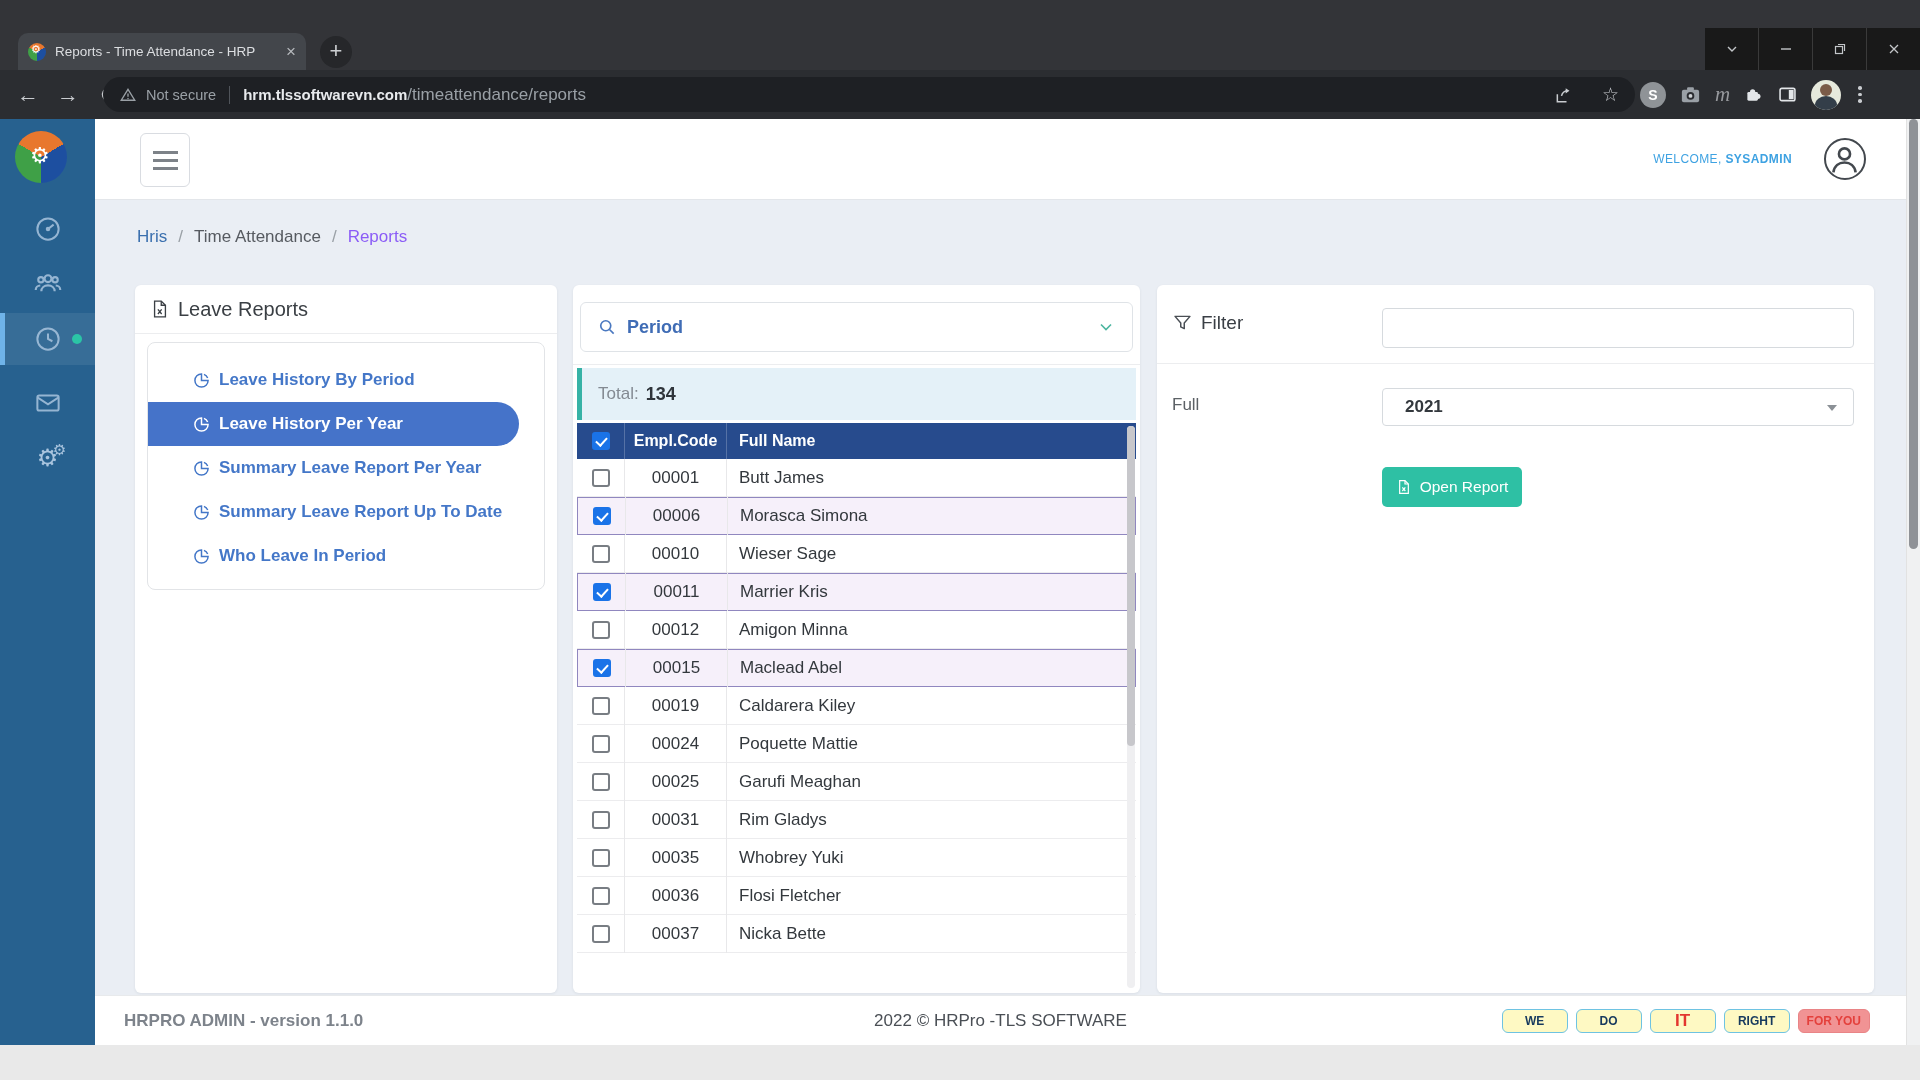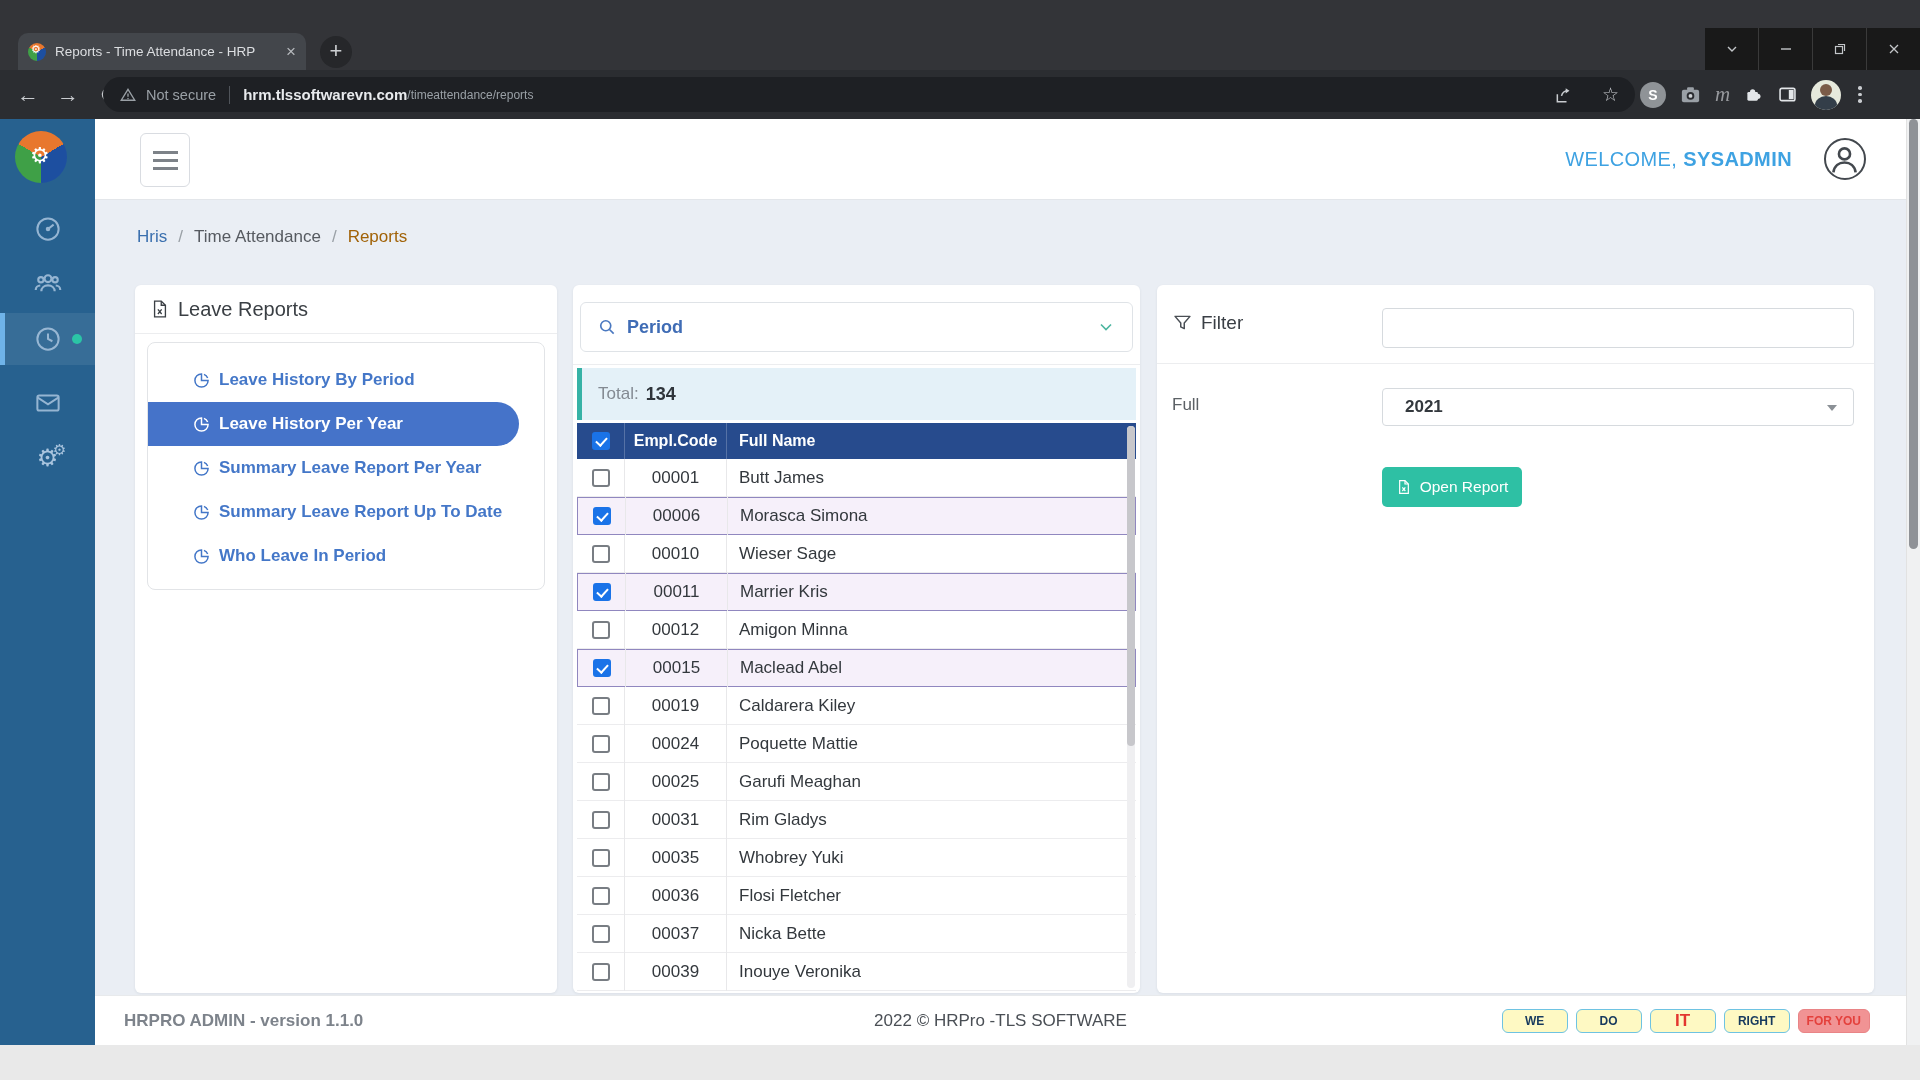--- a/index.html
+++ b/index.html
@@ -14,21 +14,21 @@
   .newtab{position:absolute;left:320px;top:36px;width:32px;height:32px;border-radius:50%;background:#26272a;color:#cdd0d3;font-size:22px;text-align:center;line-height:30px;}
   .wincontrols{position:absolute;right:0;top:28px;height:42px;display:flex;background:#191919;}
   .winbtn{width:53px;height:42px;display:flex;align-items:center;justify-content:center;border-left:1px solid #3a3a3a;}
   .winbtn:first-child{border-left:none;}
   .toolbar{position:absolute;left:0;top:70px;width:1920px;height:49px;background:#2b2d31;}
   .navbtn{position:absolute;top:0;height:49px;width:40px;display:flex;align-items:center;justify-content:center;color:#c9ccd0;font-size:22px;}
   .omnibox{position:absolute;left:103px;top:7px;width:1532px;height:35px;background:#1e2024;border-radius:18px;display:flex;align-items:center;padding:0 16px;box-sizing:border-box;}
   .notsecure{margin-left:9px;font-size:14.5px;color:#9aa0a6;}
   .om-div{width:1px;height:18px;background:#50545a;margin:0 13px;}
   .url-host{font-size:15px;color:#e8eaed;font-weight:bold;}
-  .url-path{font-size:12px;color:#9aa0a6;}
+  .url-path{font-size:17px;color:#9aa0a6;}
   .om-spacer{flex:1;}
   .star{color:#c9ccd0;font-size:19px;margin-left:28px;}
   .extrow{position:absolute;left:1640px;top:0;height:49px;display:flex;align-items:center;gap:13px;}
   .skype{width:26px;height:26px;border-radius:50%;background:#8f9397;color:#fff;font-size:14px;font-weight:bold;text-align:center;line-height:26px;}
   .mletter{font-family:"Liberation Serif",serif;font-style:italic;font-size:21px;color:#97999d;}
   .bavatar{width:30px;height:30px;border-radius:50%;background:#e6e9dc;position:relative;overflow:hidden;}
   .bavatar .head{position:absolute;left:9px;top:4px;width:12px;height:12px;border-radius:50%;background:#7a5b48;}
   .bavatar .body{position:absolute;left:4px;top:16px;width:22px;height:18px;border-radius:50%;background:#333e49;}
   .dots{display:flex;flex-direction:column;gap:3px;margin-left:4px;}
   .dots i{width:3.5px;height:3.5px;border-radius:50%;background:#c9ccd0;}
@@ -41,29 +41,29 @@
   .logo::after{content:"⚙";position:absolute;left:15px;top:12px;font-size:22px;color:#fff;}
   .nav-item{position:absolute;left:0;width:95px;height:52px;display:flex;align-items:center;justify-content:center;}
   .nav-item svg{opacity:.85;}
   .nav-item.active{background:rgba(255,255,255,.08);}
   .nav-item.active::before{content:"";position:absolute;left:0;top:0;width:5px;height:52px;background:#6fb3e8;}
   .nav-dot{position:absolute;right:13px;top:21px;width:10px;height:10px;border-radius:50%;background:#2bc5a6;}
   
   .appheader{position:absolute;left:95px;top:0;width:1811px;height:81px;background:#fff;border-bottom:1px solid #e3e6ea;box-sizing:border-box;}
   .hamburger{position:absolute;left:45px;top:14px;width:48px;height:52px;border:1px solid #d9dce1;border-radius:6px;background:#fff;display:flex;flex-direction:column;align-items:center;justify-content:center;gap:5px;}
   .hamburger i{width:25px;height:3px;background:#7d8288;}
-  .welcome{position:absolute;right:114px;top:0;height:81px;line-height:81px;font-size:20px;color:#3ea2e2;letter-spacing:.4px;}
+  .welcome{position:absolute;right:114px;top:0;height:81px;line-height:81px;font-size:12px;color:#3ea2e2;letter-spacing:.4px;}
   .welcome b{font-weight:bold;}
   .avatar-btn{position:absolute;right:40px;top:19px;width:42px;height:42px;border:2.5px solid #43484e;border-radius:50%;box-sizing:border-box;overflow:hidden;background:#fff;}
   
   .breadcrumb{position:absolute;left:137px;top:108px;font-size:17px;display:flex;gap:11px;align-items:center;}
   .bc-link{color:#3a6fae;}
   .bc-sep{color:#9aa0a6;}
   .bc-mid{color:#565a60;}
-  .bc-cur{color:#a16207;}
+  .bc-cur{color:#8b5cf6;}
   
   .card{position:absolute;top:166px;height:708px;background:#fff;border-radius:6px;box-shadow:0 1px 3px rgba(35,45,60,.08);overflow:hidden;}
   .card-left{left:135px;width:422px;}
   .card-mid{left:573px;width:567px;}
   .card-right{left:1157px;width:717px;}
   
   .lr-header{height:48px;display:flex;align-items:center;padding-left:15px;border-bottom:1px solid #ecedef;color:#3a3f44;font-size:20px;}
   .lr-header svg{margin-right:8px;}
   .lr-box{position:absolute;left:12px;top:57px;width:398px;height:248px;border:1px solid #e2e4e7;border-radius:8px;padding-top:15px;box-sizing:border-box;}
   .lr-item{height:44px;display:flex;align-items:center;padding-left:45px;width:371px;box-sizing:border-box;color:#4477c8;font-size:17px;font-weight:bold;}
@@ -429,27 +429,20 @@
     <span class="col-code">00036</span>
     <span class="col-name">Flosi Fletcher</span>
   </div>
             <div class="trow">
     <span class="col-check">
                 <span class="cb"></span>
               </span>
     <span class="col-code">00037</span>
     <span class="col-name">Nicka Bette</span>
   </div>
-            <div class="trow">
-    <span class="col-check">
-                <span class="cb"></span>
-              </span>
-    <span class="col-code">00039</span>
-    <span class="col-name">Inouye Veronika</span>
-  </div>
           </div>
       </div>
       <div class="table-scroll">
           <i></i>
         </div>
     </section>
 
     <section class="card card-right">
       <div class="filter-header">
         <svg class="funnel" width="21" height="21" viewBox="0 0 24 24" fill="none" stroke="#4a4f55" stroke-width="1.7" stroke-linejoin="round">

